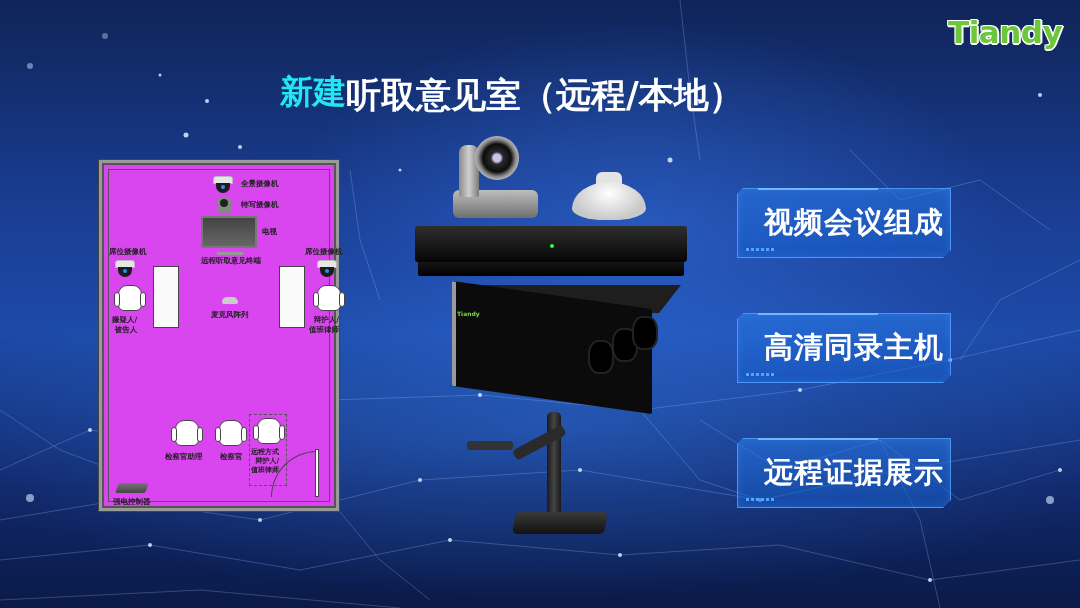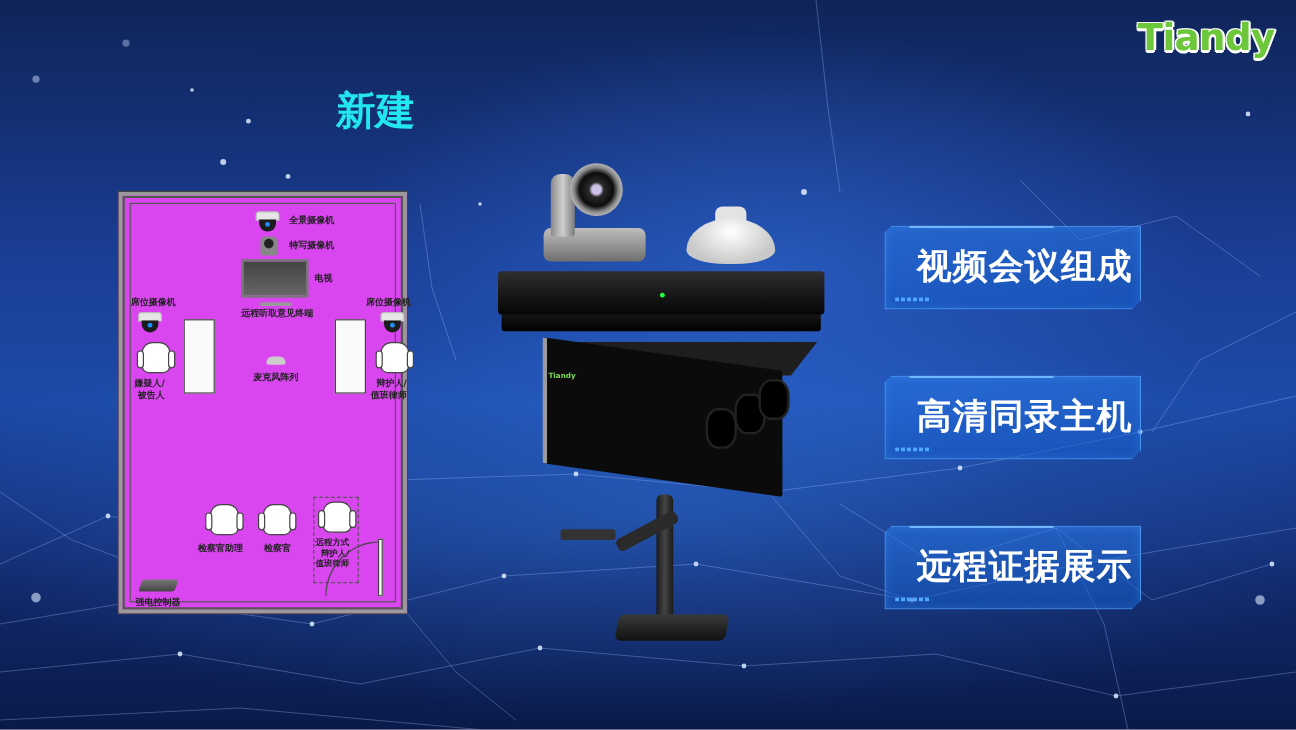--- a/index.html
+++ b/index.html
@@ -48,21 +48,21 @@
   }
   .chair::before { content: ""; position: absolute; left: -5px; top: 6px; width: 4px; height: 13px; border: 1.5px solid #444; border-radius: 3px; background: #fff; }
   .chair::after { content: ""; position: absolute; right: -5px; top: 6px; width: 4px; height: 13px; border: 1.5px solid #444; border-radius: 3px; background: #fff; }
   .table-rect { position: absolute; border: 1.5px solid #444; background: #fafafa; }
   .desk { position: absolute; left: 46px; top: 192px; width: 144px; height: 47px; border: 1.5px solid #333; background: #fff; }
   .door-arc {
     position: absolute; right: 12px; bottom: 4px; width: 46px; height: 46px;
     border-top: 1.5px solid #444; border-left: 1.5px solid #444; border-radius: 46px 0 0 0;
   }
   .door-leaf { position: absolute; right: 10px; bottom: 4px; width: 4px; height: 48px; border: 1.5px solid #444; background: #fff; }
-  .dashed-box { position: absolute; left: 152px; top: 244px; width: 38px; height: 72px; border: 1.5px dashed #555; }
+  .dashed-box { position: absolute; left: 140px; top: 244px; width: 38px; height: 72px; border: 1.5px dashed #555; }
 
   
   .product { position: absolute; }
   .ptz-base { position: absolute; left: 453px; top: 190px; width: 85px; height: 28px; background: linear-gradient(180deg,#bdbdbd,#6f6f6f); border-radius: 6px; }
   .ptz-arm { position: absolute; left: 459px; top: 145px; width: 20px; height: 52px; background: linear-gradient(90deg,#8a8a8a,#d0d0d0,#7a7a7a); border-radius: 8px 8px 2px 2px; }
   .ptz-head { position: absolute; left: 475px; top: 136px; width: 44px; height: 44px; border-radius: 50%; background: radial-gradient(circle at 50% 50%, #cfc2e8 0 12%, #2a2a2a 20%, #0c0c0c 45%, #8a8a8a 60%, #c8c8c8 75%); }
   .mic { position: absolute; left: 572px; top: 182px; width: 74px; height: 38px; background: radial-gradient(ellipse at 50% 30%, #ffffff, #c9c9c9 70%); border-radius: 50% 50% 45% 45% / 70% 70% 30% 30%; }
   .mic-stem { position: absolute; left: 596px; top: 172px; width: 26px; height: 14px; background: #e3e3e3; border-radius: 6px 6px 2px 2px; }
   .codec { position: absolute; left: 415px; top: 226px; width: 272px; height: 36px; background: linear-gradient(180deg,#2e2e2e,#050505); border-radius: 3px; }
   .codec-base { position: absolute; left: 418px; top: 258px; width: 266px; height: 18px; background: linear-gradient(180deg,#1c1c1c,#000); border-radius: 2px; }
@@ -140,20 +140,21 @@
       <circle cx="400" cy="170" r="1.5"></circle>
       <circle cx="30" cy="498" r="4" fill="rgba(220,235,255,0.6)"></circle>
     <circle cx="1050" cy="500" r="4" fill="rgba(220,235,255,0.6)"></circle>
   </g>
 </svg>
 
 <div class="logo">Tiandy</div>
 
 <div class="title">
   <span class="hl">新建</span>
+  <span class="rest">听取意见室（远程/本地）</span>
 </div>
 
 <div class="plan">
   <div class="plan-inner">
     <div class="dome" style="left:104px; top:6px;">
         <div class="top"></div>
         <div class="ball"></div>
       </div>
     <div class="p-label" style="left:132px; top:9px;">全景摄像机</div>
 

